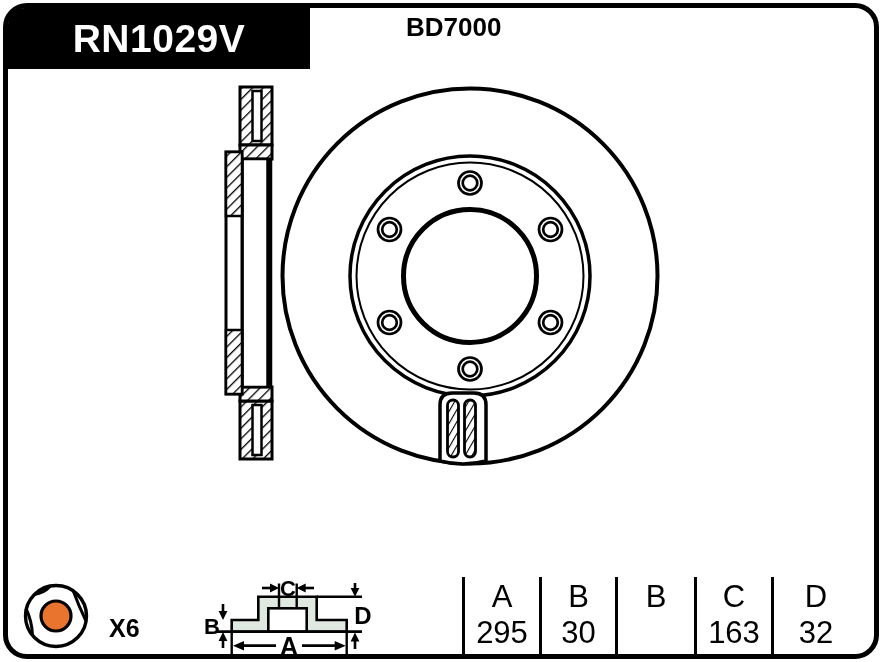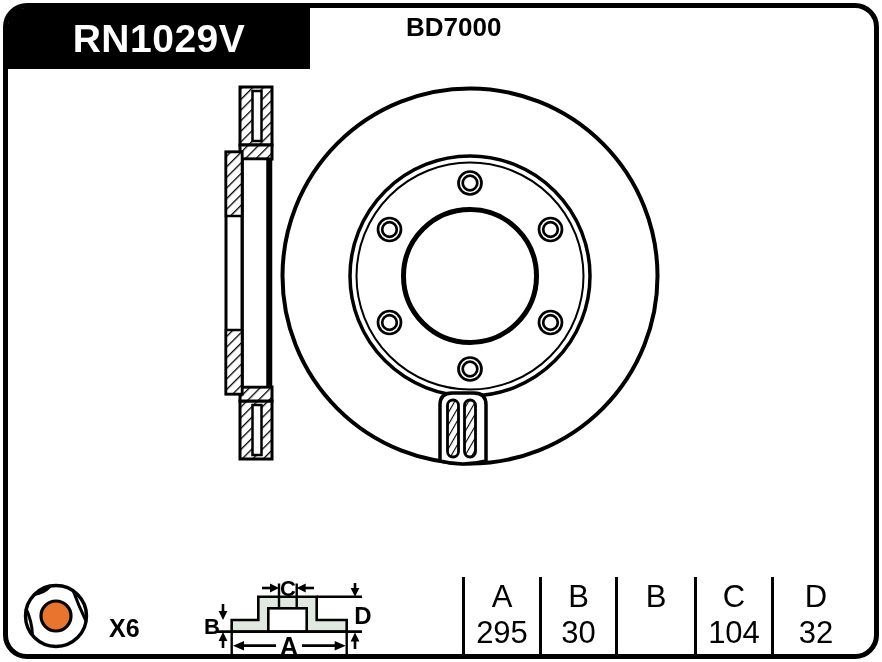--- a/index.html
+++ b/index.html
@@ -51,21 +51,21 @@
     <div class="spec-col c1">
       <div class="spec-h">B</div>
       <div class="spec-v">30</div>
     </div>
     <div class="spec-col c2">
       <div class="spec-h">B</div>
       <div class="spec-v"></div>
     </div>
     <div class="spec-col c3">
       <div class="spec-h">C</div>
-      <div class="spec-v">104</div>
+      <div class="spec-v">163</div>
     </div>
     <div class="spec-col c4">
       <div class="spec-h">D</div>
       <div class="spec-v">32</div>
     </div>
   </div>
 
   <div class="qty-label">X6</div>
 
   <svg class="overlay" width="882" height="662" viewBox="0 0 882 662">

